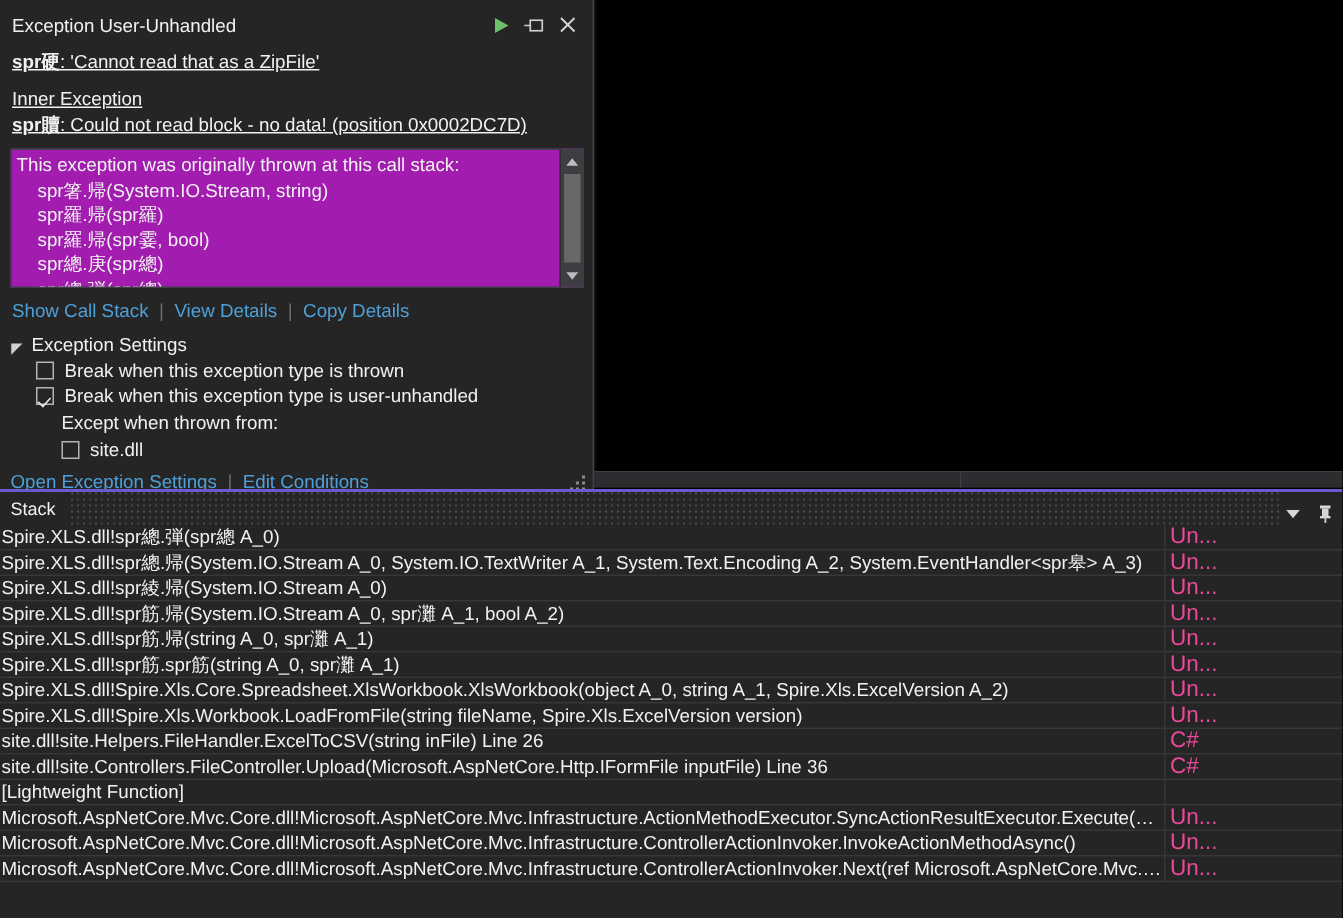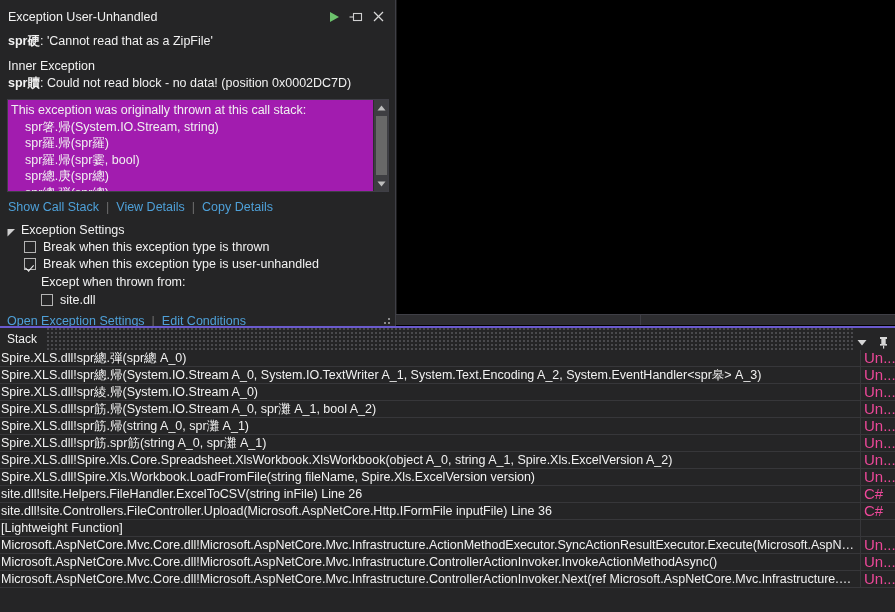--- a/index.html
+++ b/index.html
@@ -25,21 +25,21 @@
     height: 27px; display: flex; align-items: center;
     padding: 0 6px 0 8px;
   }
   .dlg-title { font-size: 12.5px; color: #f1f1f1; flex: 1; white-space: nowrap; }
   .title-btn {
     width: 22px; height: 20px; display: flex;
     align-items: center; justify-content: center;
     cursor: pointer;
   }
   .dlg-body { padding: 3px 8px 0 8px; }
-  .exc-line { font-size: 12.5px; line-height: 17px; color: #f1f1f1; white-space: nowrap; }
+  .exc-line { font-size: 12.5px; line-height: 17px; color: #f1f1f1; white-space: nowrap; text-decoration: underline; }
   .exc-type { font-weight: bold; }
   .exc-gap { height: 8px; }
 
   
   .callstack-wrap {
     margin: 7px 6px 0 7px;
     height: 93px;
     background: #a21caf;
     border: 1px solid #3f3f46;
     display: flex;
@@ -141,21 +141,21 @@
   }
   .gh-name { width: 861px; }
   .gh-lang { flex: 1; }
 
   .grid-body { height: 243px; overflow: hidden; }
   .grid-row {
     display: flex; height: 17px; align-items: stretch;
     border-bottom: 1px solid #37373a;
   }
   .gr-name {
-    width: 861px; font-size: 12.5px; line-height: 16px;
+    width: 777px; font-size: 12.5px; line-height: 16px;
     color: #f1f1f1; padding-left: 1px; white-space: nowrap;
     overflow: hidden; text-overflow: ellipsis;
     border-right: 1px solid #37373a;
   }
   .gr-lang {
     flex: 1; font-size: 15px; line-height: 16px; color: #ec4899;
     padding-left: 3px; white-space: nowrap; overflow: hidden;
   }
 </style>
 </head>

